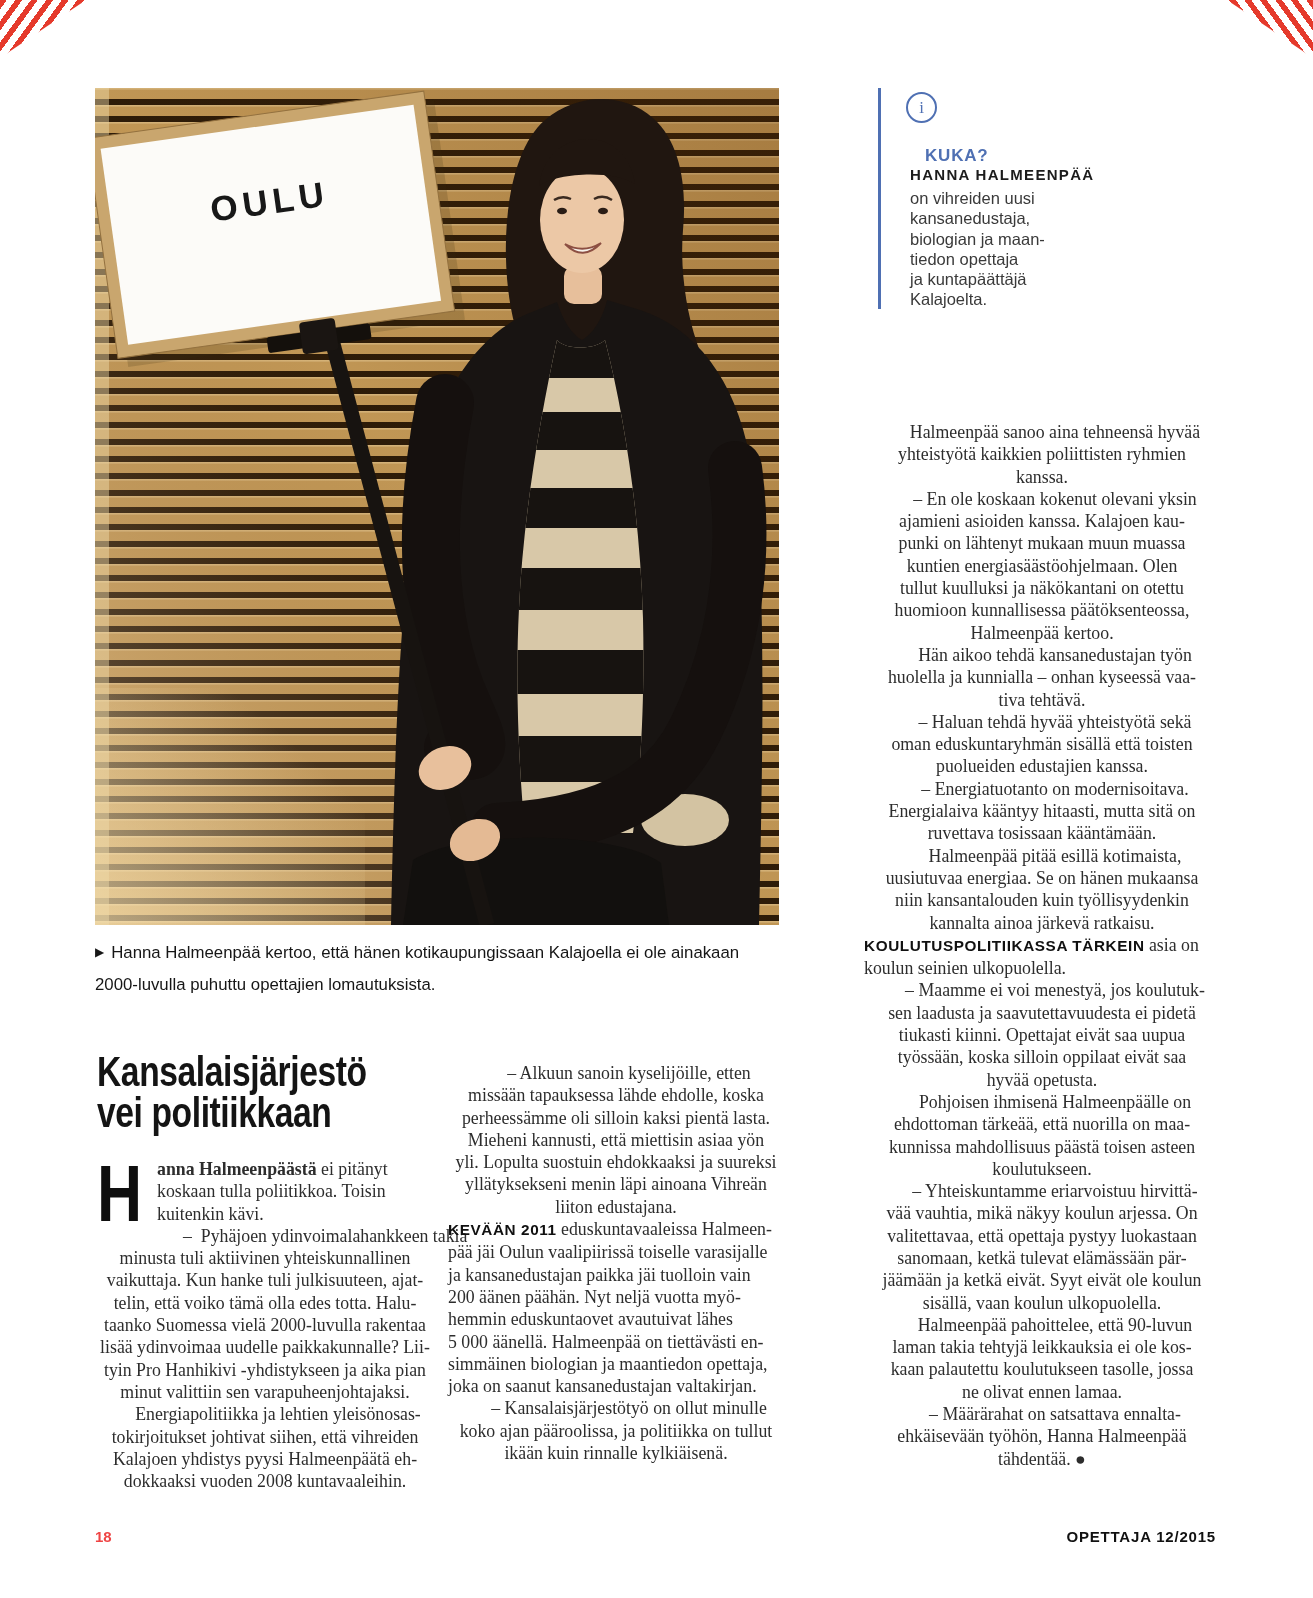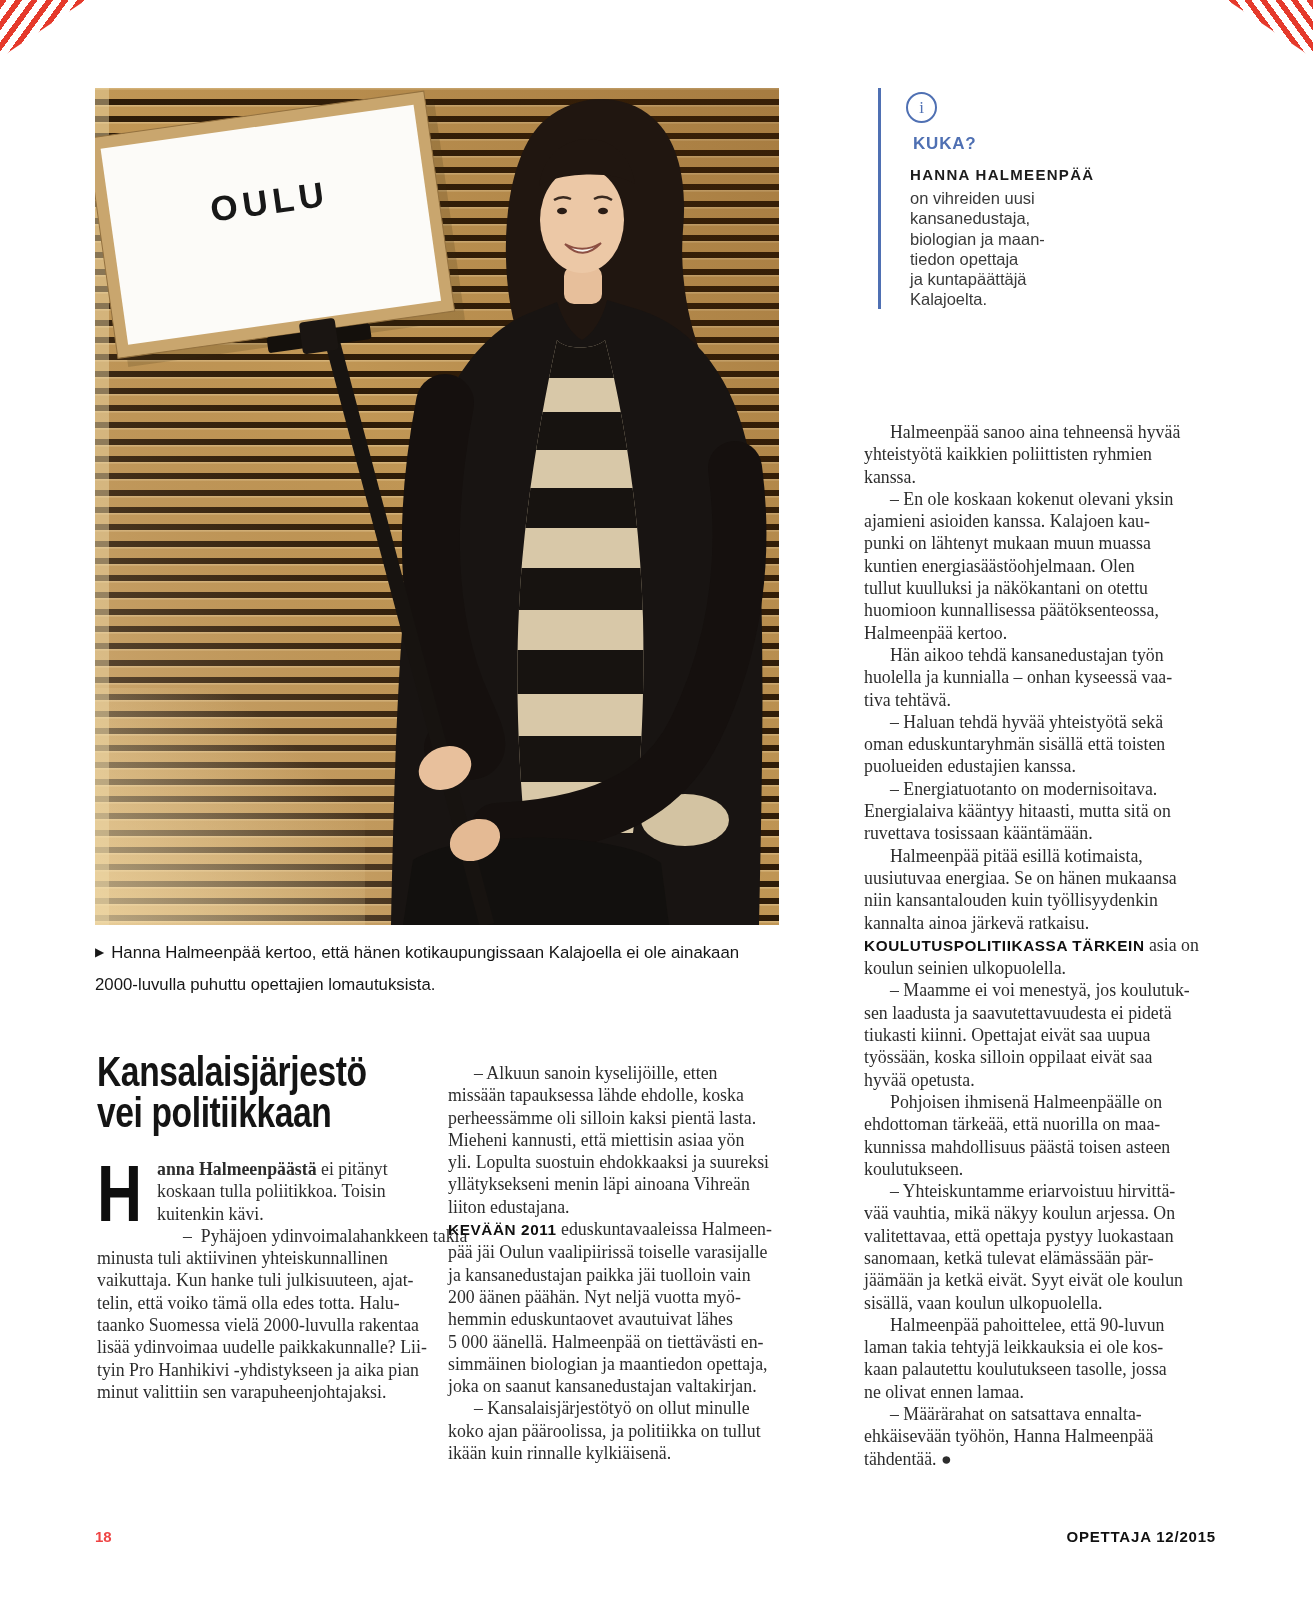--- a/index.html
+++ b/index.html
@@ -17,38 +17,38 @@
 
   .caption { position:absolute; left:95px; top:938px; width:700px; margin:0;
     font-size:16.8px; font-weight:normal; line-height:29.5px; color:#161616; white-space:pre; }
   .cap-marker { font-size:12px; margin-right:7px; position:relative; top:-2px; }
 
   
   .info-rule  { position:absolute; left:878px; top:88px; width:3px; height:221px; background:#4f70b3; }
   .info-icon  { position:absolute; left:906px; top:92px; width:27px; height:27px; border:2.2px solid #4f70b3;
     border-radius:50%; color:#4f70b3; font-size:17px; display:flex; align-items:center; justify-content:center;
     font-family:"Liberation Serif",serif; }
-  .info-kicker{ position:absolute; left:909px; top:130px; margin:4px; font-size:17px; font-weight:bold;
+  .info-kicker{ position:absolute; left:909px; top:130px; margin:16px; font-size:17px; font-weight:bold;
     letter-spacing:0.8px; color:#4f70b3; }
   .info-name  { position:absolute; left:910px; top:166px; margin:0; font-size:15px; font-weight:bold;
     letter-spacing:1.3px; color:#1c1c1c; }
   .info-body  { position:absolute; left:910px; top:188px; margin:0; font-size:16.5px; line-height:20.3px;
     color:#3a3a3a; white-space:pre-line; }
 
   
   .headline { position:absolute; left:97px; top:1051px; margin:0; font-size:42px; font-weight:bold;
     line-height:41px; letter-spacing:-0.5px; color:#141414; white-space:pre-line;
     transform:scaleX(0.8); transform-origin:left top; }
   .col { position:absolute; }
   .col1 { left:97px;  top:1158px; width:336px; }
   .col2 { left:448px; top:1062px; width:336px; }
   .col3 { left:864px; top:421px;  width:356px; }
   .col p { font-family:"Liberation Serif", serif; font-size:17.8px; line-height:22.3px; color:#2d2d2d;
     margin:0; white-space:pre; }
-  .indent { text-indent:26px; }
+  .indent { text-indent:26px;text-align:center; }
   .sect { margin-top:24px; }
   .lead-sans { font-family:"Liberation Sans",sans-serif; font-weight:bold; font-size:15.3px;
     letter-spacing:0.6px; color:#101010;margin-top:16px; }
   .lead-serif { font-weight:bold; }
   .dropcap { float:left; width:50px; height:62px; margin:5px 10px 0 0; font-family:"Liberation Sans",sans-serif;
     font-weight:bold; font-size:80px; line-height:62px; color:#0f0f0f; transform:scaleX(0.78);
     transform-origin:left top; }
 
   .folio-left  { position:absolute; left:95px;  top:1528px; font-size:15px; font-weight:bold; color:#ef4444; }
   .folio-right { position:absolute; right:97px; top:1528px; font-size:15px; font-weight:bold;
@@ -160,20 +160,24 @@
 koskaan tulla poliitikkoa. Toisin
 kuitenkin kävi.</span></p>
     <p class="indent">–  Pyhäjoen ydinvoimalahankkeen takia
 minusta tuli aktiivinen yhteiskunnallinen
 vaikuttaja. Kun hanke tuli julkisuuteen, ajat-
 telin, että voiko tämä olla edes totta. Halu-
 taanko Suomessa vielä 2000-luvulla rakentaa
 lisää ydinvoimaa uudelle paikkakunnalle? Lii-
 tyin Pro Hanhikivi -yhdistykseen ja aika pian
 minut valittiin sen varapuheenjohtajaksi.</p>
+    <p class="indent">Energiapolitiikka ja lehtien yleisönosas-
+tokirjoitukset johtivat siihen, että vihreiden
+Kalajoen yhdistys pyysi Halmeenpäätä eh-
+dokkaaksi vuoden 2008 kuntavaaleihin.</p>
   </div>
 
   <div class="col col2">
     <p class="indent">– Alkuun sanoin kyselijöille, etten
 missään tapauksessa lähde ehdolle, koska
 perheessämme oli silloin kaksi pientä lasta.
 Mieheni kannusti, että miettisin asiaa yön
 yli. Lopulta suostuin ehdokkaaksi ja suureksi
 yllätyksekseni menin läpi ainoana Vihreän
 liiton edustajana.</p>

